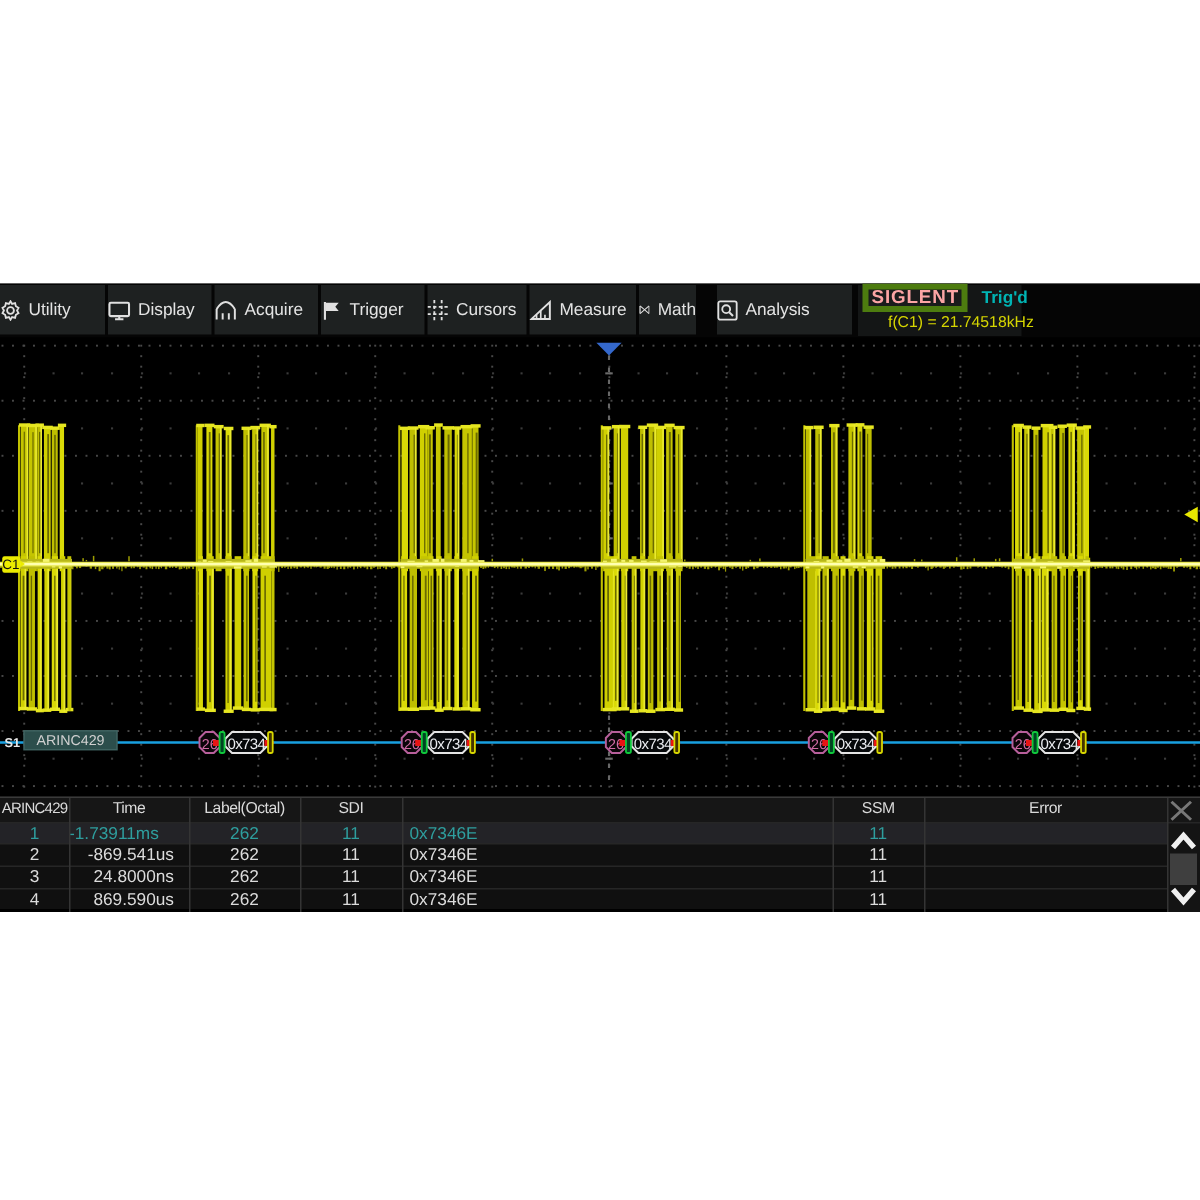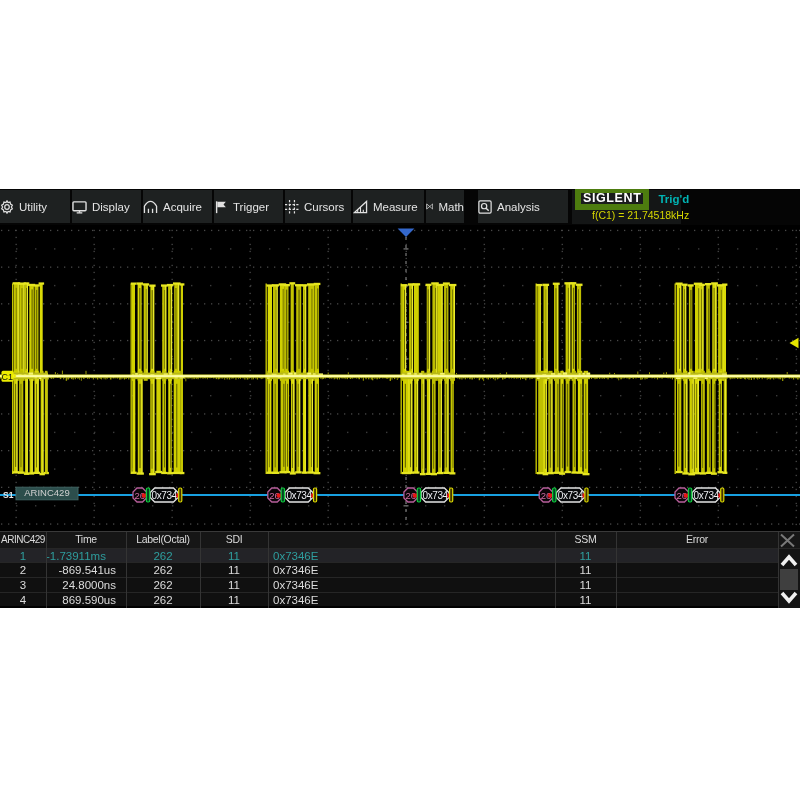--- a/index.html
+++ b/index.html
@@ -1,20 +1,20 @@
 <!DOCTYPE html>
 <html><head><meta charset="utf-8"><style>
 * { margin:0; padding:0; box-sizing:border-box; }
 html,body { width:800px; height:800px; background:#fff; font-family:"Liberation Sans",sans-serif; }
 .scope { position:absolute; left:0; top:189px; width:800px; height:419px; background:#000; overflow:hidden; }
 .menubar { position:absolute; left:0; top:0; width:800px; height:36px; background:#050505; }
 .mcell { position:absolute; top:1px; height:33px; background:#1e2121; display:flex; align-items:center; gap:5px; color:#e4e4e4; font-size:11.5px; white-space:nowrap; }
 .sigblock { position:absolute; left:572px; top:1px; width:109px; height:34px; background:#141616; }
 .sigrow { display:flex; align-items:center; height:15px; margin-top:1px; }
-.siglogo { color:#ffffff; font-weight:bold; font-size:12.5px; letter-spacing:0.6px; margin-left:3px; border:6px solid #4d7c0f; padding:0 2px; line-height:11px; background:#1a1c1c; }
+.siglogo { color:#fca5a5; font-weight:bold; font-size:12.5px; letter-spacing:0.6px; margin-left:3px; border:4px solid #4d7c0f; padding:0 2px; line-height:11px; background:#1a1c1c; }
 .trigd { color:#00b4b4; font-weight:bold; font-size:11.5px; margin-left:9px; }
 .freq { color:#d6d600; font-size:10.5px; text-align:center; margin-top:3px; white-space:nowrap;padding-left:20px; }
 .dtable { position:absolute; left:0; top:342px; width:800px; height:75px; background:#101010; border-top:1px solid #3a3a3a; }
 .thead { position:absolute; left:0; top:0; width:800px; height:15.5px; background:#161616; }
 .thead .tc { color:#dadada; font-size:10.5px; letter-spacing:-0.3px; }
 .trow { position:absolute; left:0; width:800px; height:14.9px; border-top:1px solid #262626; }
 .trow .tc { color:#dcdcdc; }
 .trow.sel { background:#232327; }
 .trow.sel .tc { color:#2e9e9e; }
 .tc { position:absolute; top:0; height:100%; font-size:11.5px; line-height:15px; }

